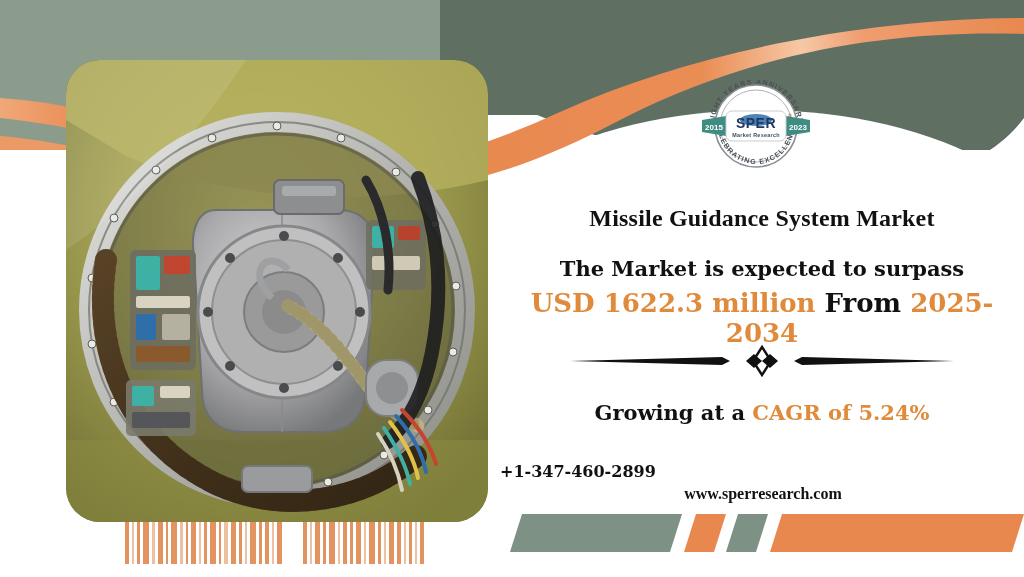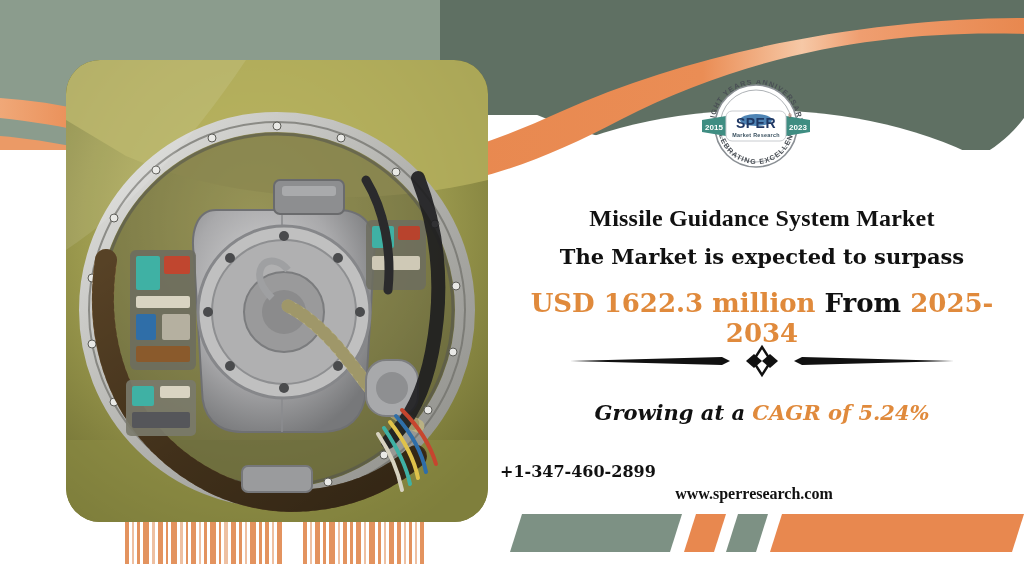--- a/index.html
+++ b/index.html
@@ -27,47 +27,46 @@
 
   .logo-badge { position:absolute; left:196px; top:20px; width:120px; height:88px; }
   .logo-badge svg { display:block; }
 
   .title {
     position:absolute; left:0; top:133px; width:524px;
     text-align:center; font-size:24px; font-weight:bold;
     font-family:"Liberation Serif", serif; color:#111; letter-spacing:.2px;margin-top:12px;
   }
   .sub1 {
-    position:absolute; left:0; top:184px; width:524px; text-align:center;
+    position:absolute; left:0; top:196px; width:524px; text-align:center;
     font-size:21px; font-weight:bold; color:#111;
     font-family:"DejaVu Serif", serif;
   }
   .sub2 {
     position:absolute; left:0; top:228px; width:524px; text-align:center;
     font-size:26px; font-weight:bold; font-family:"DejaVu Serif", serif;
   }
   .accent { color:#e08a3c; }
   .dark { color:#111; }
 
   .divider { position:absolute; left:62px; top:283px; width:400px; height:36px; }
   .divider svg { display:block; }
 
   .cagr {
     position:absolute; left:0; top:340px; width:524px; text-align:center;
     font-size:21px; font-weight:bold; color:#111;
     font-family:"DejaVu Serif", serif;
-    font-style:italic;
   }
   .phone {
     position:absolute; left:0; top:402px; width:500px; text-align:left;
     font-size:16px; font-weight:bold; color:#111;
     font-family:"DejaVu Serif", serif;
   }
   .web {
-    position:absolute; left:4px; top:425px; width:500px; text-align:center;
+    position:absolute; left:13px; top:425px; width:500px; text-align:center;
     font-size:16px; font-weight:bold; color:#111;
     font-family:"Liberation Serif", serif;
   }
 
   
   .barcode { position:absolute; left:125px; top:522px; width:310px; height:42px; }
   .barcode svg { display:block; }
   .ribbons { position:absolute; left:510px; top:512px; width:514px; height:45px; }
   .ribbons svg { display:block; }
 </style>

